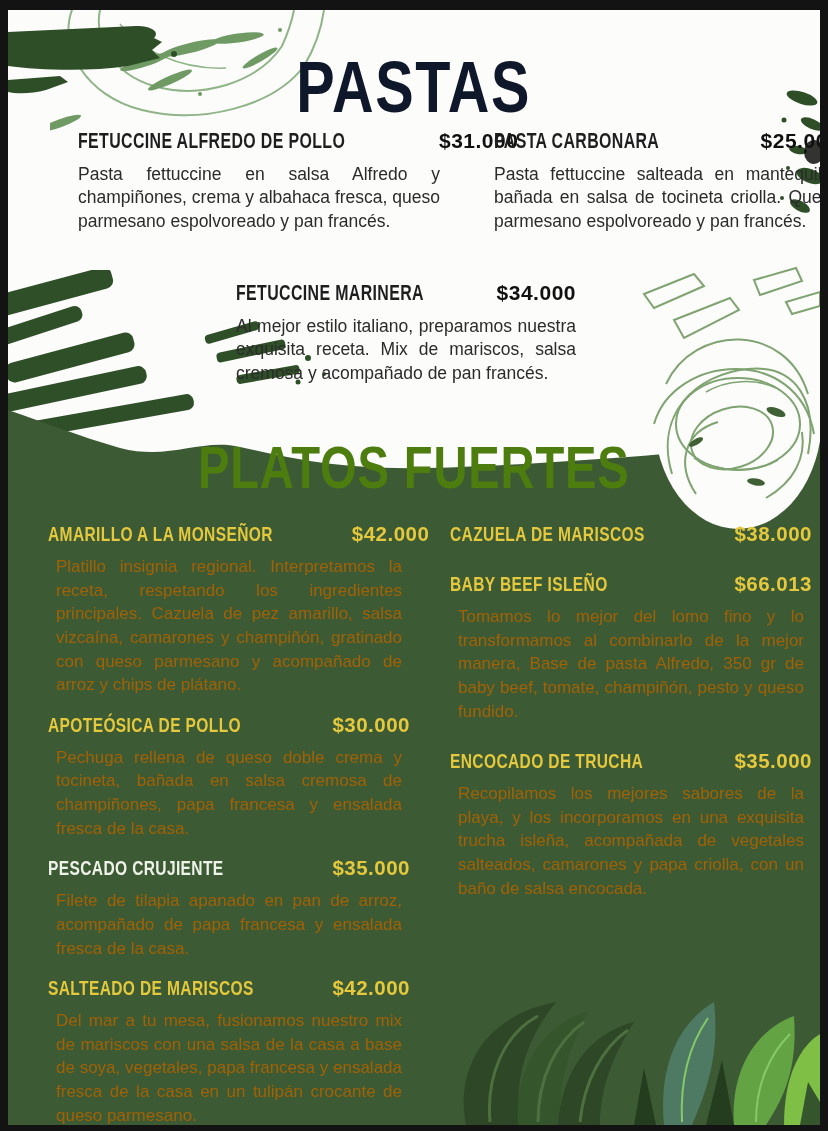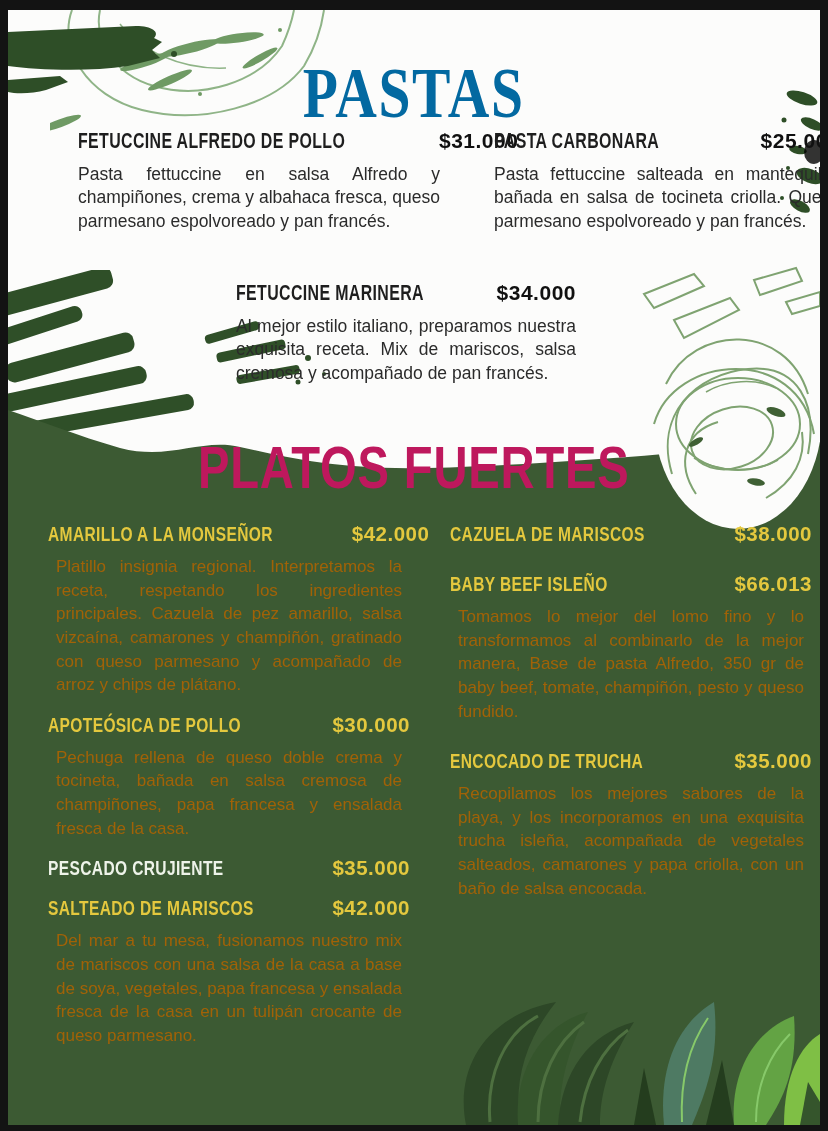--- a/index.html
+++ b/index.html
@@ -4,22 +4,22 @@
 <style>
   html,body{margin:0;padding:0;}
   body{width:828px;height:1131px;background:#131313;position:relative;
        font-family:"Liberation Sans",sans-serif;overflow:hidden;}
   .page{position:absolute;left:8px;top:10px;width:812px;height:1115px;
         background:#fcfcfb;overflow:hidden;}
   svg.deco{position:absolute;pointer-events:none;}
   .cond{display:inline-block;transform:scaleX(.74);transform-origin:left center;white-space:nowrap;}
   .cond-c{display:inline-block;transform:scaleX(.8);transform-origin:center;white-space:nowrap;}
   .section-title{position:absolute;width:100%;text-align:center;font-weight:bold;z-index:5;}
-  #pastas-title{top:42px;font-size:72px;color:#0369a1;letter-spacing:2px;font-family:Liberation Serif, serif;}
-  #platos-title{top:424px;font-size:59px;color:#be185d;letter-spacing:1px;}
+  #pastas-title{top:36px;font-size:72px;color:#0f172a;letter-spacing:2px;}
+  #platos-title{top:424px;font-size:59px;color:#4d7c0f;letter-spacing:1px;}
   .pastas-grid{position:absolute;left:44px;top:119px;width:762px;display:flex;gap:54px;z-index:3;margin-left:26px;}
   .pcol{width:362px;}
   .item-head{display:flex;justify-content:space-between;align-items:baseline;}
   .iname{font-size:21.5px;font-weight:bold;color:#1e1e1e;letter-spacing:.5px;}
   .iprice{font-size:21px;font-weight:bold;color:#101010;letter-spacing:.5px;}
   .idesc{margin:9px 0 0;font-size:17.5px;line-height:1.34;color:#2b2b2b;text-align:justify;}
   .marinera{position:absolute;left:228px;top:271px;width:340px;z-index:3;}
   .green-section{position:absolute;left:0;top:470px;width:812px;height:645px;background:#3c5a33;z-index:2;}
   .green-grid{position:absolute;left:40px;top:512px;width:764px;display:flex;gap:40px;z-index:6;}
   .gcol{width:362px;}
@@ -174,20 +174,21 @@
           <span class="gname cond">APOTEÓSICA DE POLLO</span>
           <span class="gprice">$30.000</span>
         </div>
         <p class="gdesc">Pechuga rellena de queso doble crema y tocineta, bañada en salsa cremosa de champiñones, papa francesa y ensalada fresca de la casa.</p>
       </div>
       <div class="gitem">
         <div class="item-head">
           <span class="gname white cond">PESCADO CRUJIENTE</span>
           <span class="gprice">$35.000</span>
         </div>
+        <p class="gdesc">Filete de tilapia apanado en pan de arroz, acompañado de papa francesa y ensalada fresca de la casa.</p>
       </div>
       <div class="gitem">
         <div class="item-head">
           <span class="gname cond">SALTEADO DE MARISCOS</span>
           <span class="gprice">$42.000</span>
         </div>
         <p class="gdesc">Del mar a tu mesa, fusionamos nuestro mix de mariscos con una salsa de la casa a base de soya, vegetales, papa francesa y ensalada fresca de la casa en un tulipán crocante de queso parmesano.</p>
       </div>
     </div>
     <div class="gcol">

